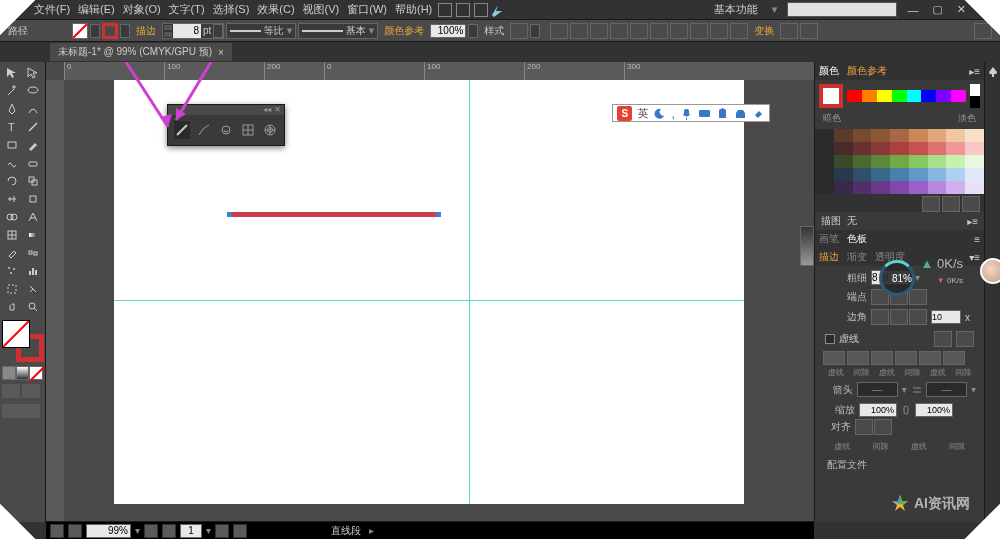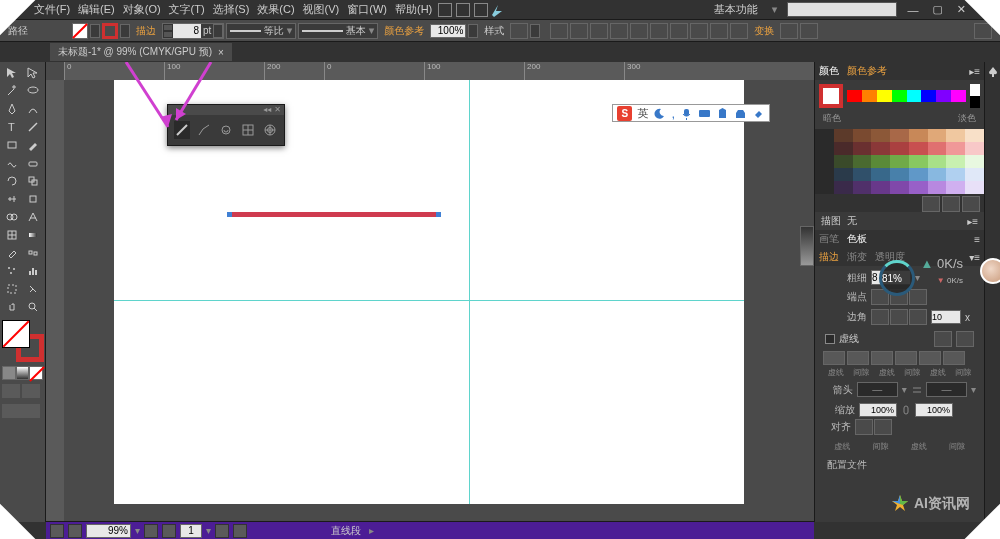--- a/index.html
+++ b/index.html
@@ -109,39 +109,39 @@
 .swatch-row div { flex: 1; }
 
 .stroke-panel { padding: 4px; background: #3a3a3a; }
 .sp-row { display: flex; align-items: center; gap: 4px; margin-bottom: 4px; font-size: 10px; }
 .sp-label { width: 48px; text-align: right; color: #bbb; }
 .sp-input { width: 40px; height: 15px; background: #e8e8e8; border: 1px solid #666; font-size: 10px; }
 .sp-btns { display: flex; gap: 1px; }
 .sp-btn { width: 18px; height: 16px; background: #4a4a4a; border: 1px solid #666; }
 .corner-input { width: 30px; height: 14px; background: #e8e8e8; border: 1px solid #666; font-size: 9px; }
 
-.progress-ring { position: absolute; width: 36px; height: 36px; border: 3px solid #2a5a7a; border-top-color: #5fd4cc; border-radius: 50%; right: 85px; top: 260px; display: flex; align-items: center; justify-content: flex-start; font-size: 10px; color: #fff; z-index: 60; background: rgba(40,40,40,0.9); }
+.progress-ring { position: absolute; width: 36px; height: 36px; border: 3px solid #2a5a7a; border-top-color: #5fd4cc; border-radius: 50%; right: 85px; top: 260px; display: flex; align-items: center; justify-content: flex-end; font-size: 10px; color: #fff; z-index: 60; background: rgba(40,40,40,0.9); }
 
 .checkbox-row { display: flex; align-items: center; gap: 4px; padding: 2px 6px; font-size: 10px; }
 .chk { width: 10px; height: 10px; border: 1px solid #888; background: #2a2a2a; }
 
 .dash-row { display: flex; gap: 2px; padding: 2px 4px; }
 .dash-input { width: 22px; height: 14px; background: #585858; border: 1px solid #666; }
 .dash-labels { display: flex; justify-content: space-around; font-size: 8px; color: #888; padding: 0 4px; }
 
 .arrow-row { display: flex; align-items: center; gap: 4px; padding: 4px; font-size: 10px; }
 .arrow-sel { width: 44px; height: 15px; background: #2a2a2a; border: 1px solid #666; display: flex; align-items: center; justify-content: center; }
 
 .scale-row { display: flex; align-items: center; gap: 4px; padding: 2px 4px; font-size: 10px; }
 .scale-input { width: 38px; height: 14px; background: #e8e8e8; border: 1px solid #666; font-size: 9px; text-align: right; padding-right: 2px; }
 
 .bottom-labels { display: flex; justify-content: space-around; font-size: 8px; color: #888; padding: 2px 4px; }
 
 
-.statusbar { position: absolute; bottom: 0; left: 46px; right: 186px; height: 18px; background: #4c1d95; display: flex; align-items: center; padding: 0 4px; gap: 4px; font-size: 10px; border-top: 1px solid #1a1a1a; }
+.statusbar { position: absolute; bottom: 0; left: 46px; right: 186px; height: 18px; background: #000000; display: flex; align-items: center; padding: 0 4px; gap: 4px; font-size: 10px; border-top: 1px solid #1a1a1a; }
 .zoom-sel { width: 45px; height: 14px; background: #e8e8e8; border: 1px solid #666; font-size: 10px; text-align: right; padding-right: 2px; }
 .nav-btn { width: 14px; height: 14px; background: #5a5a5a; border: 1px solid #333; }
 .page-input { width: 22px; height: 14px; background: #e8e8e8; border: 1px solid #666; font-size: 10px; text-align: center; }
 .status-text { margin-left: 80px; }
 
 
 .watermark { position: absolute; bottom: 24px; right: 30px; font-size: 14px; font-weight: bold; color: rgba(210,210,210,0.8); z-index: 70; display: flex; align-items: center; gap: 3px; }
 .wm-star { width: 22px; height: 22px; }
 
 .right-dock { width: 16px; background: #323232; border-left: 1px solid #1a1a1a; display: flex; flex-direction: column; align-items: center; padding-top: 4px; gap: 8px; }

